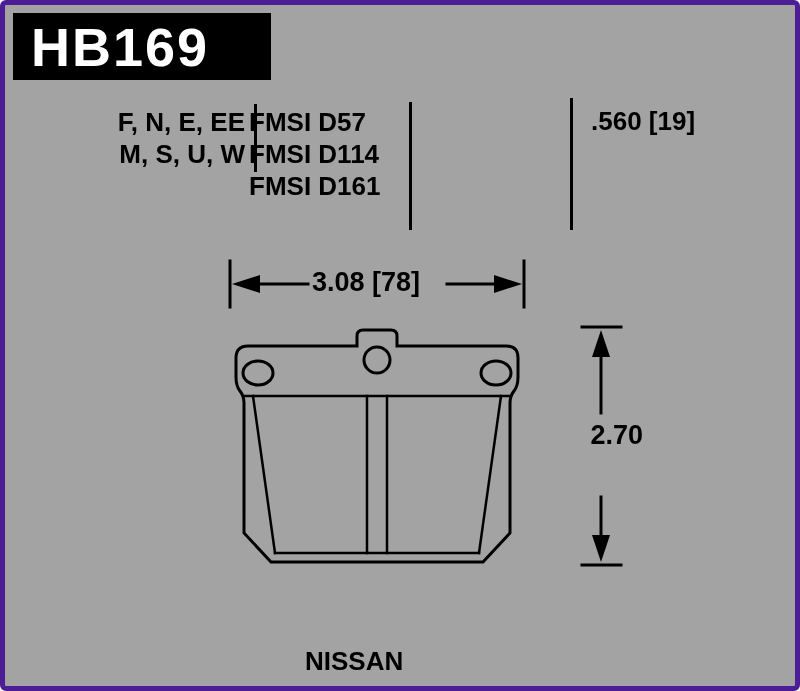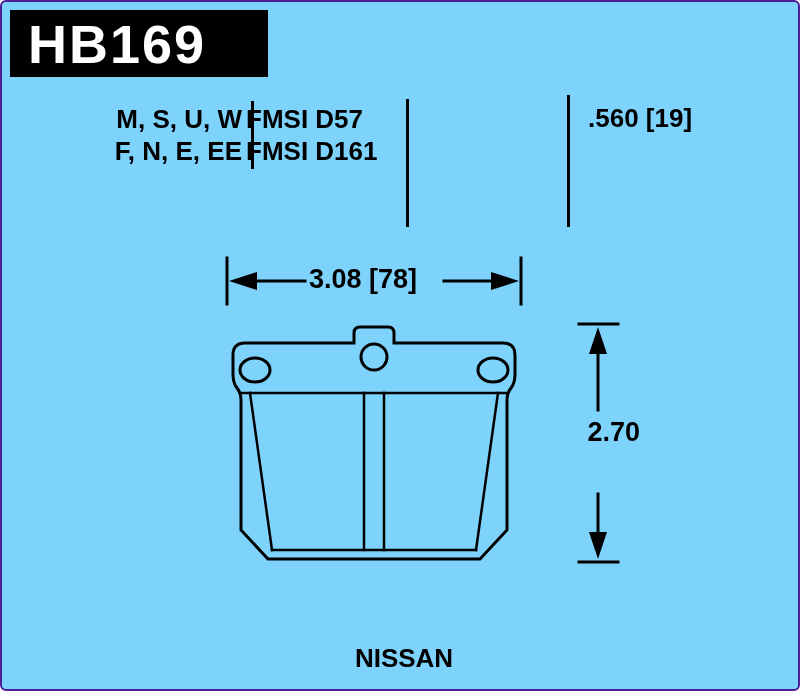--- a/index.html
+++ b/index.html
@@ -1,53 +1,54 @@
 <!DOCTYPE html>
 <html><head>
 <meta charset="utf-8">
 <style>
   html,body{margin:0;padding:0;background:#ffffff;}
   .sheet{
     position:relative;width:800px;height:691px;box-sizing:border-box;
-    background:#7dd3fc;border:2px solid #4c1d95;border-radius:6px;overflow:hidden;
+    background:#a3a3a3;border:5px solid #4c1d95;border-radius:6px;overflow:hidden;
     font-family:"Liberation Sans",sans-serif;font-weight:bold;color:#000;
   }
   .part-box{
     position:absolute;left:8px;top:8px;width:258px;height:67px;background:#000;
     display:flex;align-items:center;padding-left:18px;box-sizing:border-box;
   }
   .part-box span{color:#fff;font-size:54px;letter-spacing:2px;line-height:1;}
   .compounds{position:absolute;left:30px;top:101px;width:210px;text-align:right;font-size:26px;line-height:32px;}
   .fmsi{position:absolute;left:244px;top:101px;font-size:26px;line-height:32px;}
   .vline{position:absolute;width:3px;background:#000;}
   .vl1{left:249px;top:99px;height:68px;}
   .vl2{left:404px;top:97px;height:128px;}
   .vl3{left:565px;top:93px;height:132px;}
   .thickness{position:absolute;left:586px;top:101px;font-size:26px;}
   .dim-w{position:absolute;left:307px;top:262px;width:132px;text-align:left;font-size:27px;}
   .dim-h{position:absolute;left:556px;top:412px;width:82px;text-align:right;font-size:27px;line-height:37px;}
-  .brand{position:absolute;left:300px;top:641px;width:204px;text-align:center;font-size:26px;}
+  .brand{position:absolute;left:300px;top:641px;width:204px;font-size:26px;}
   svg.drawing{position:absolute;left:0;top:0;}
 </style>
 </head>
 <body>
 
 <div class="sheet">
 
   <div class="part-box">
     <span>HB169</span>
   </div>
 
   <div class="compounds">
+    <div>F, N, E, EE</div>
     <div>M, S, U, W</div>
-    <div>F, N, E, EE</div>
   </div>
   <div class="vline vl1"></div>
   <div class="fmsi">
     <div>FMSI D57</div>
+    <div>FMSI D114</div>
     <div>FMSI D161</div>
   </div>
   <div class="vline vl2"></div>
   <div class="vline vl3"></div>
   <div class="thickness">.560 [19]</div>
 
   <svg class="drawing" width="800" height="691" viewBox="0 0 800 691">
     <g stroke="#000" fill="none" stroke-width="3" stroke-linecap="square">
 
       <line x1="225" y1="256" x2="225" y2="302"></line>

